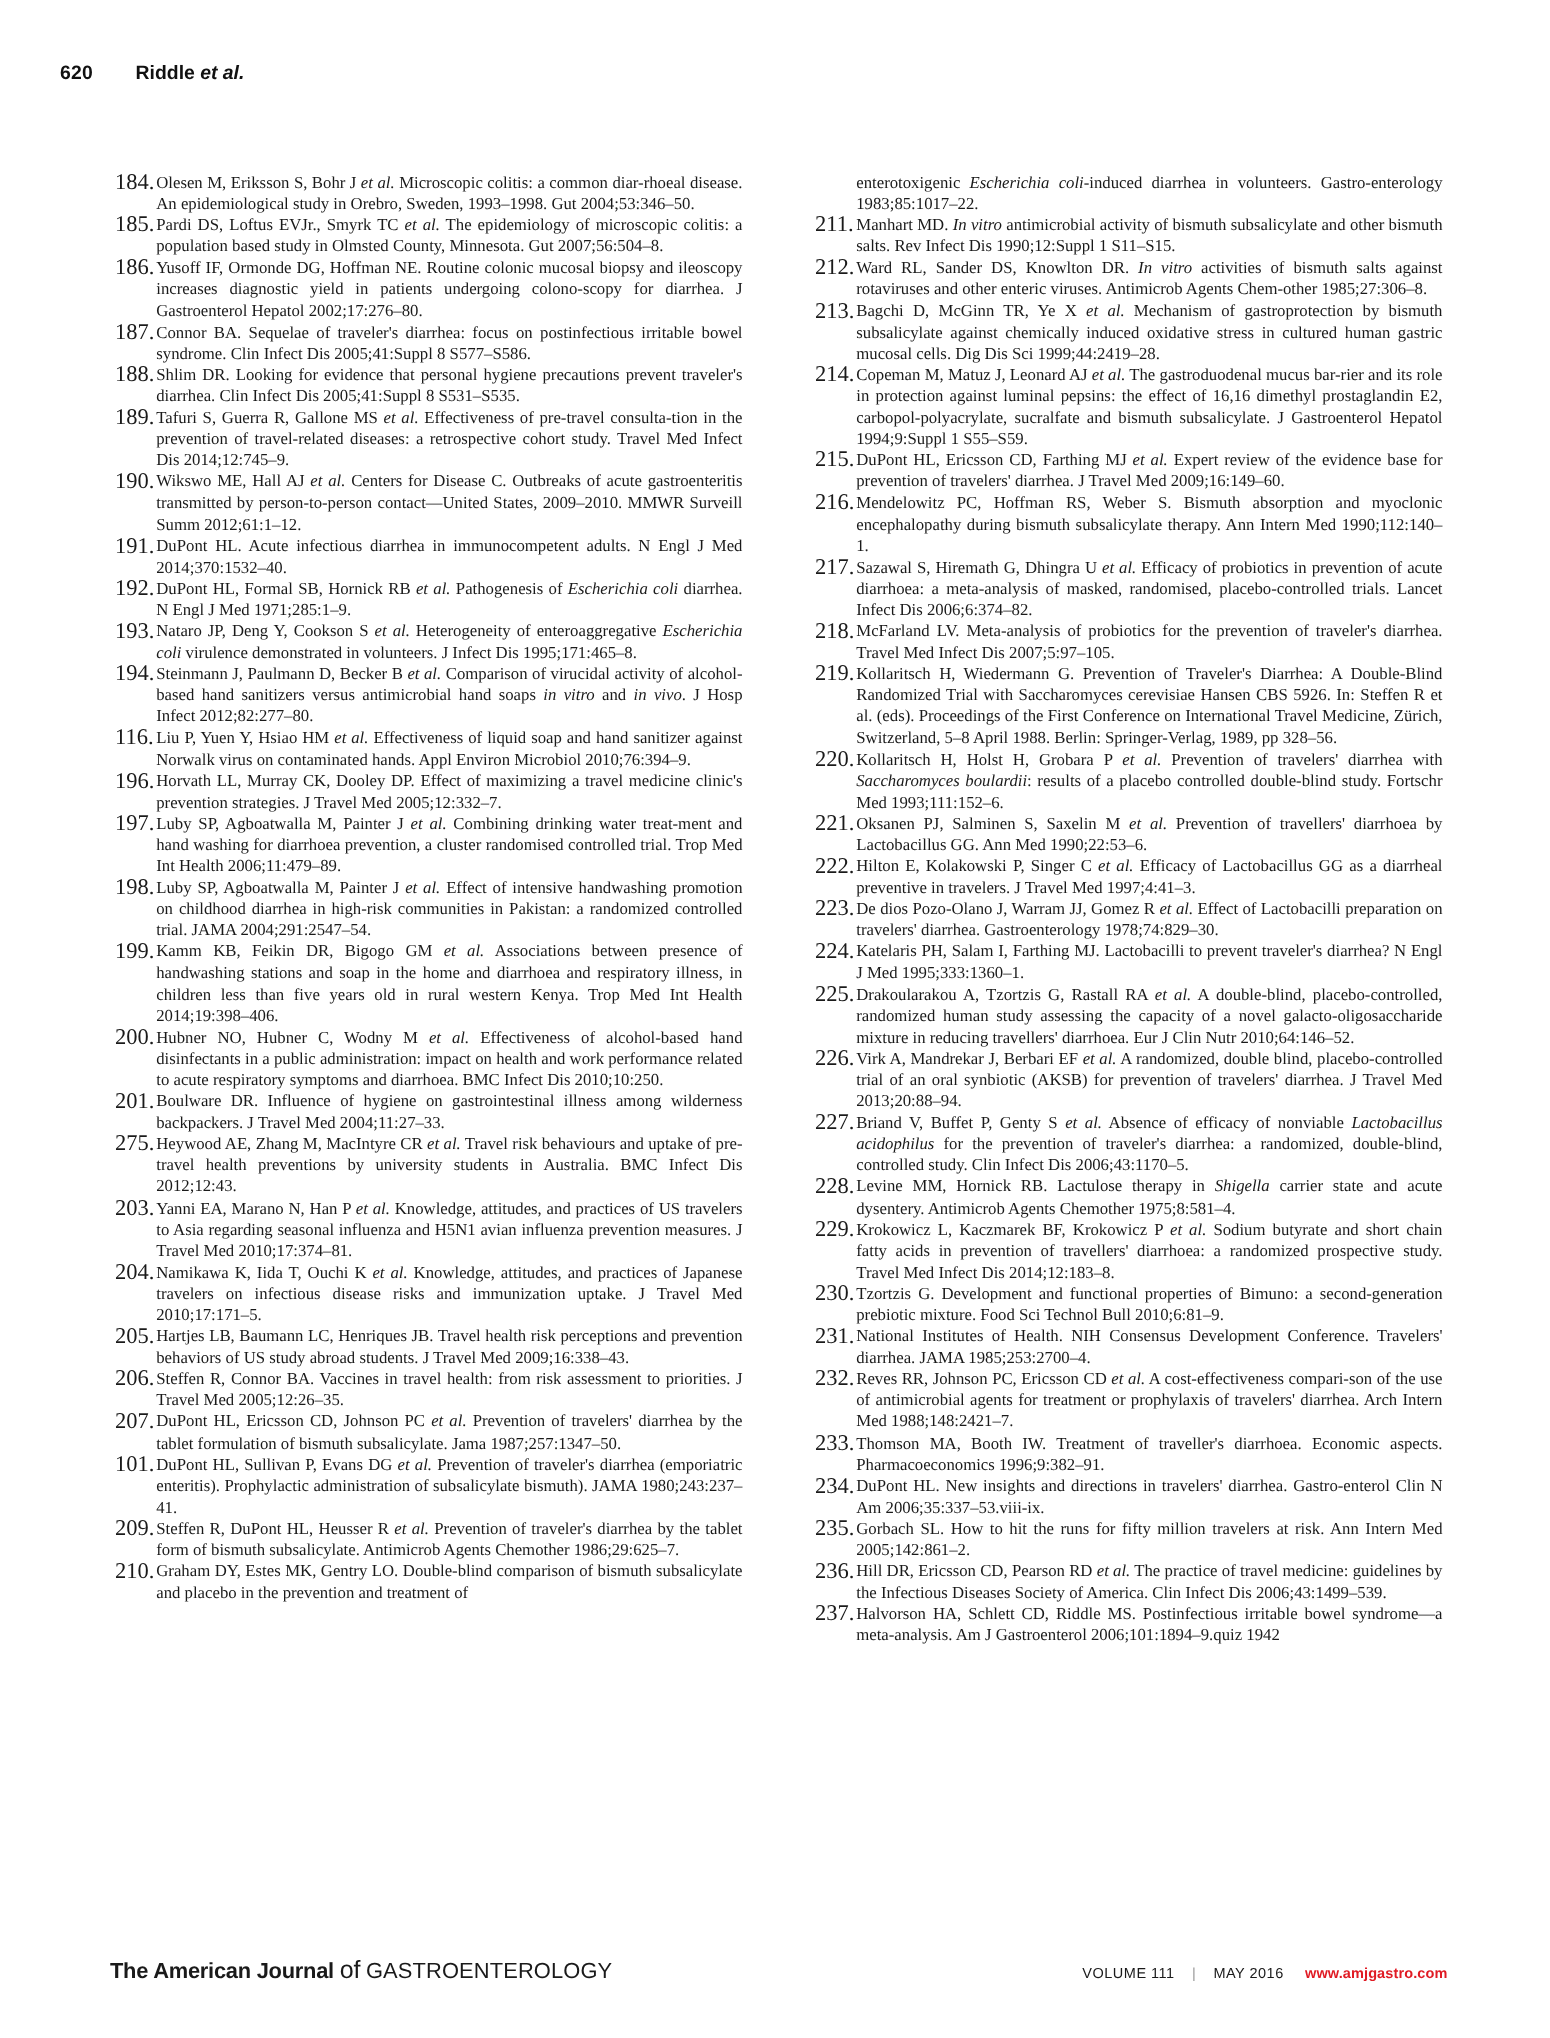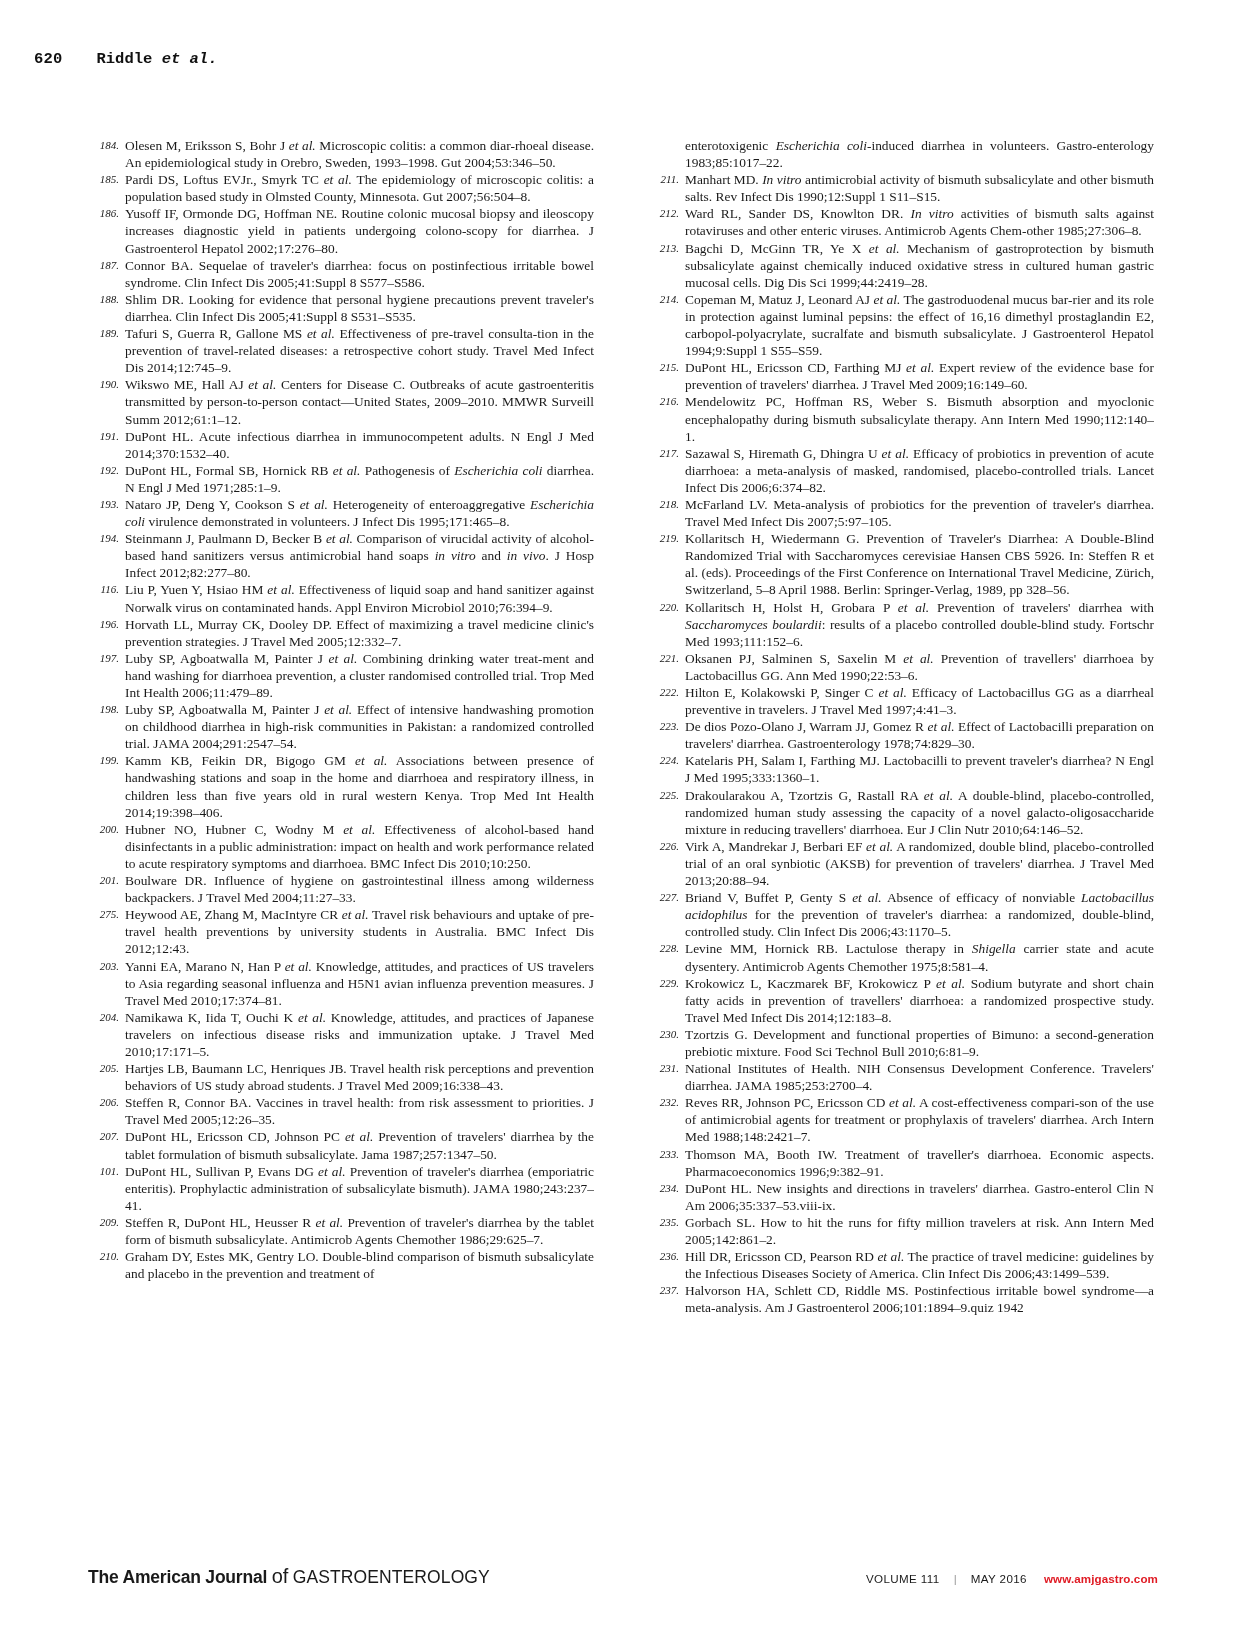--- a/index.html
+++ b/index.html
@@ -20,24 +20,24 @@
     width: 1240px;
     height: 1630px;
     position: relative;
     box-sizing: border-box;
   }
 
   
   .running-head {
     position: absolute;
     top: 50px;
-    left: 34px;
+    left: 48px;
     display: flex;
     align-items: flex-start;
-    font-family: Liberation Mono, monospace;
+    font-family: Liberation Sans, sans-serif;
   }
   .folio {
     font-size: 15.5px;
     font-weight: bold;
     color: #111;
     letter-spacing: 0.2px;
   }
   .head-title {
     margin-left: 34px;
     font-size: 15.5px;
@@ -75,22 +75,21 @@
     text-justify: inter-word;
     margin-bottom: 0px;
     hyphens: none;
   }
   ol.reflist li .num {
     position: absolute;
     left: 0;
     top: 0;
     width: 27px;
     text-align: right;
-    font-size: 11px;
-    font-style: italic;
+    font-size: 18px;
   }
   .ital { font-style: italic; }
 
   
   .footer {
     position: absolute;
     left: 88px;
     right: 82px;
     bottom: 42px;
     display: flex;

